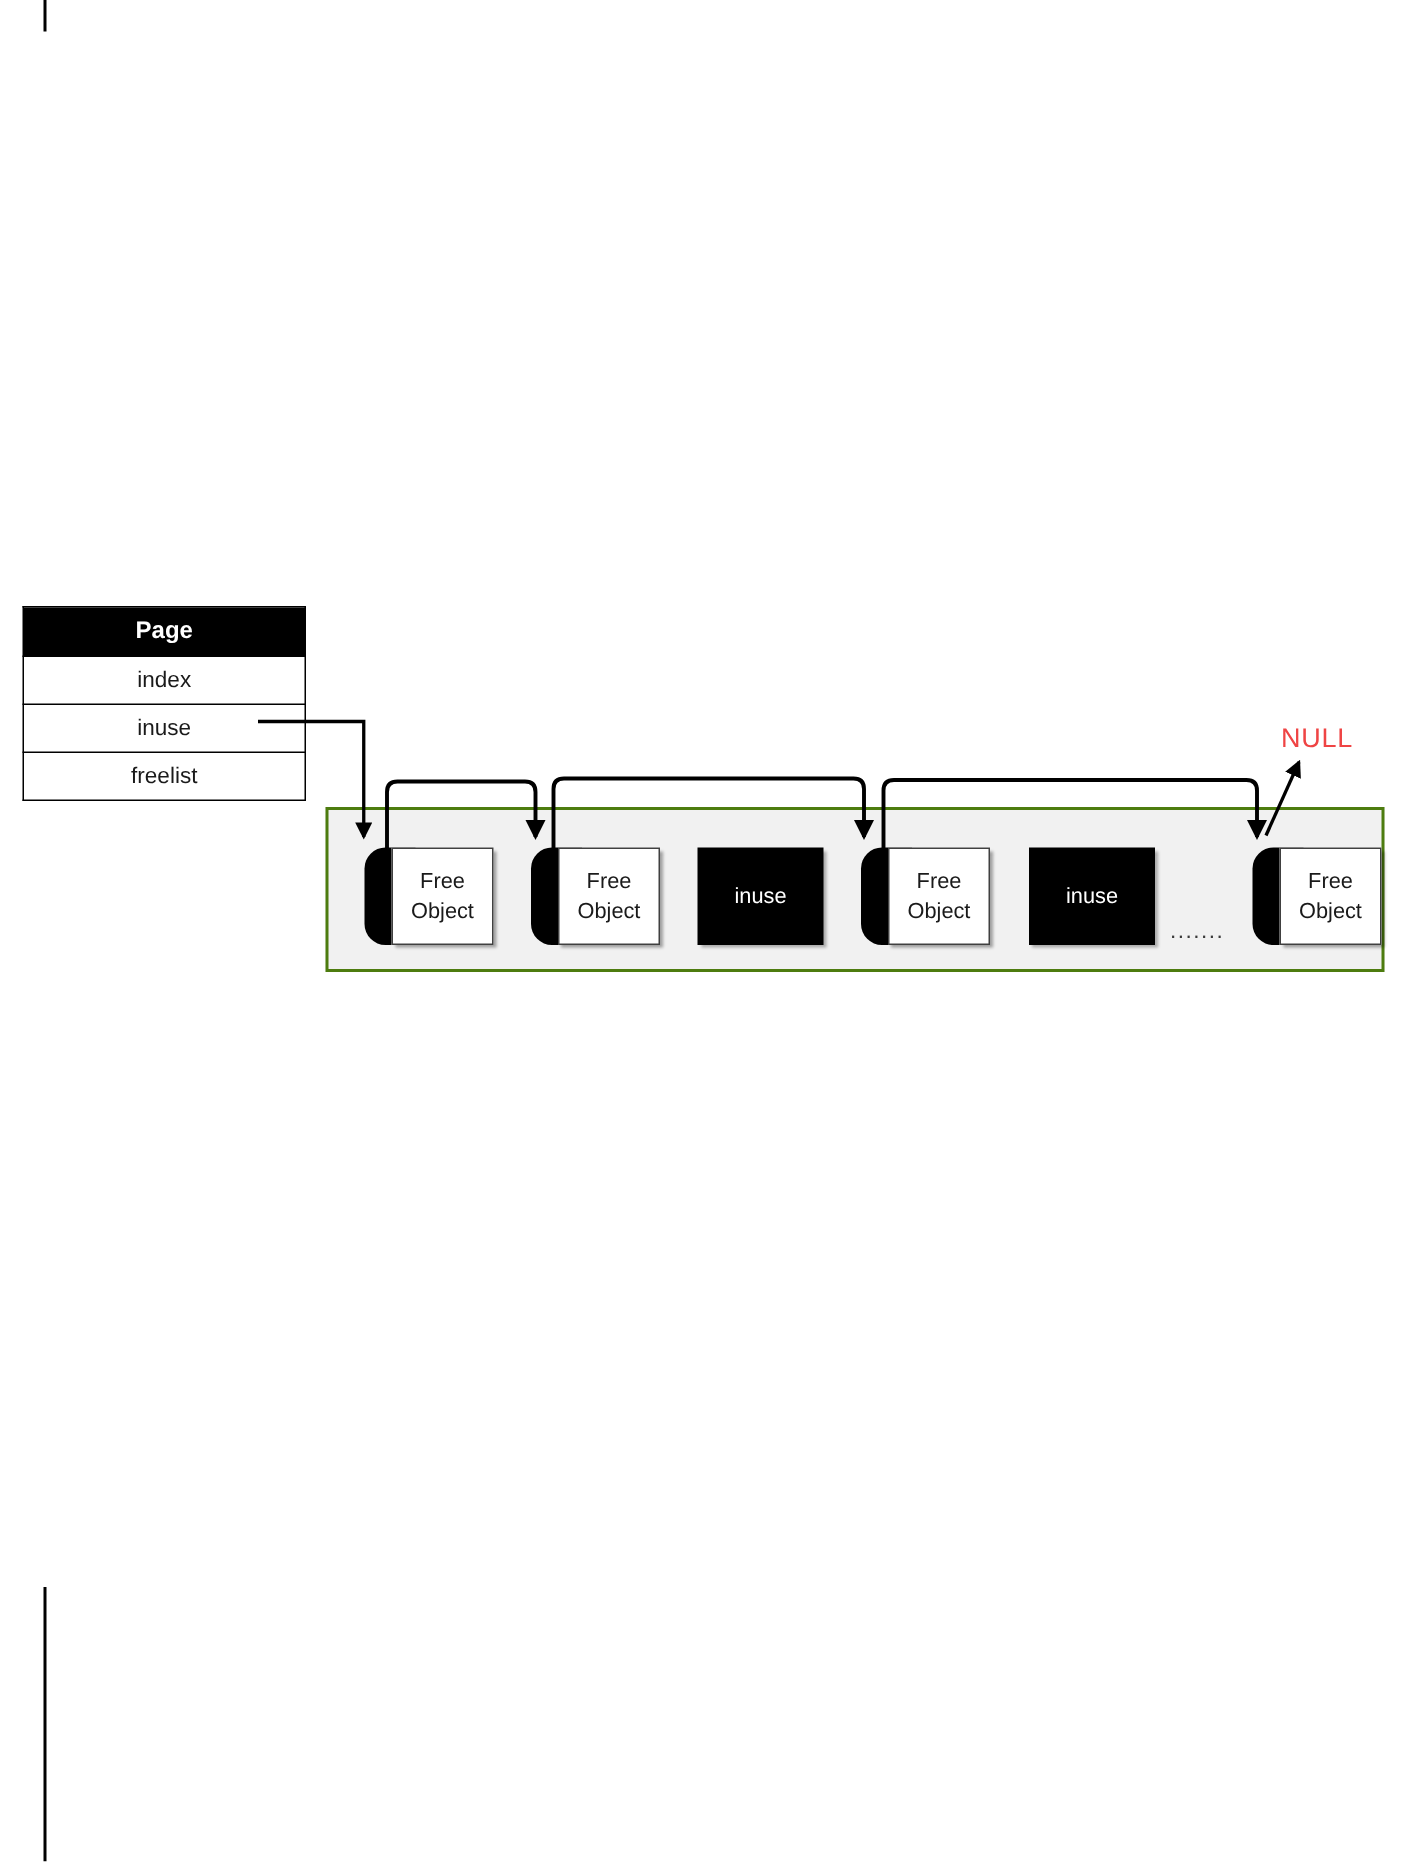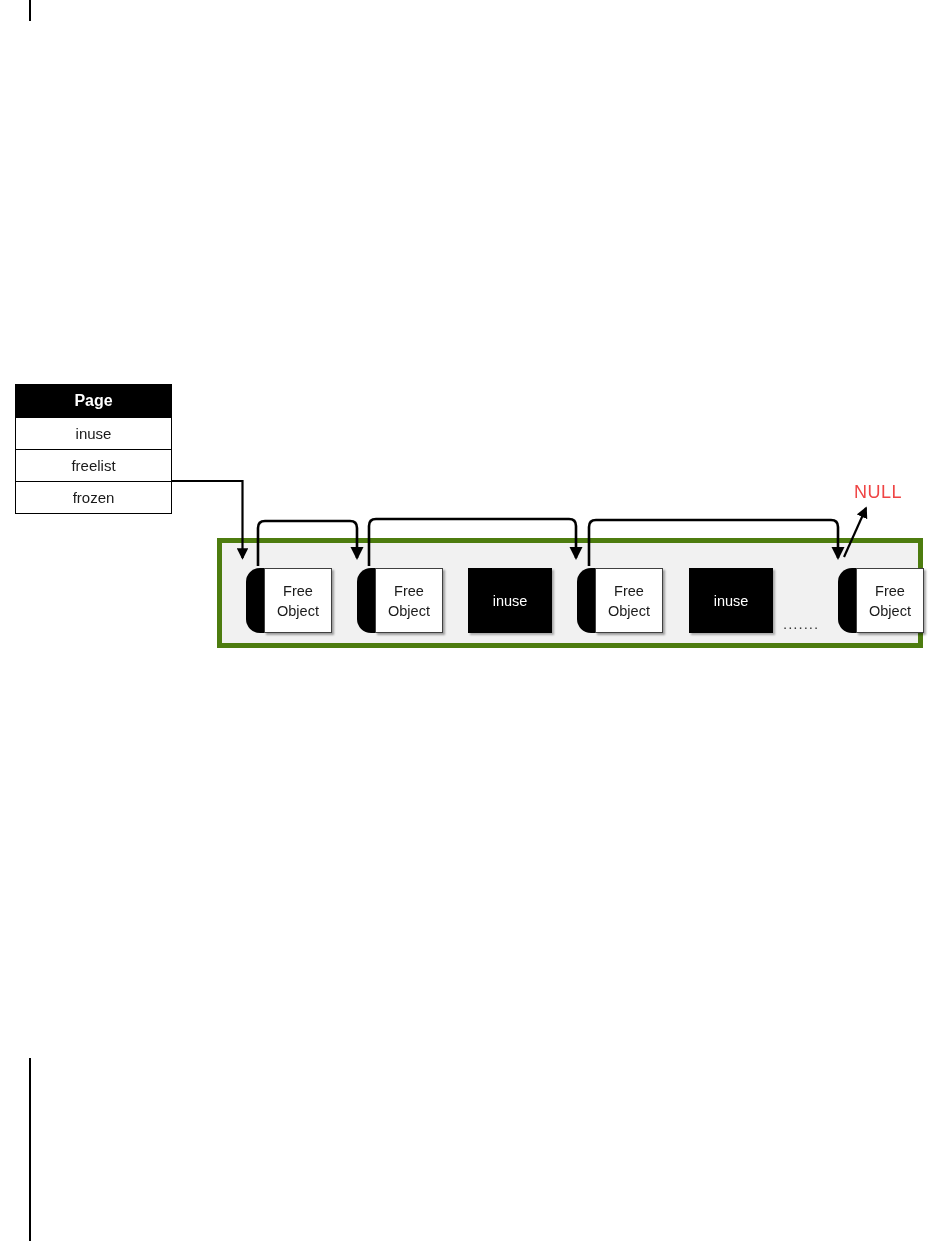--- a/index.html
+++ b/index.html
@@ -21,22 +21,22 @@
     background: #000000;
     width: 2px;
   }
   #margin-rule-top    { left: 29px; top: 0px;    height: 21px; }
   #margin-rule-bottom { left: 29px; top: 1058px; height: 183px; }
 
   
   #page-struct-table {
     position: absolute;
     left: 15px;
-    top: 384px;
-    width: 157px;
+    top: 404px;
+    width: 189px;
     border-collapse: collapse;
   }
   #page-struct-table td {
     border: 1px solid #000000;
     text-align: center;
     font-size: 15px;
     color: #1a1a1a;
     height: 31px;
     padding: 0;
     line-height: 31px;
@@ -53,21 +53,21 @@
   }
 
   
   #objects-container {
     position: absolute;
     left: 217px;
     top: 538px;
     width: 706px;
     height: 110px;
     background: #f1f1f1;
-    border: 5px solid #4d7c0f;
+    border: 2px solid #4d7c0f;
     box-sizing: border-box;
     text-decoration: underline;
   }
 
   
   .obj-box {
     position: absolute;
     top: 25px;
     height: 65px;
   }
@@ -157,27 +157,27 @@
 
 <div class="margin-rule" id="margin-rule-top"></div>
 <div class="margin-rule" id="margin-rule-bottom"></div>
 
 <table id="page-struct-table">
   <tbody>
       <tr>
     <td class="hdr">Page</td>
   </tr>
   <tr>
+    <td>index</td>
+  </tr>
+  <tr>
     <td>inuse</td>
   </tr>
   <tr>
     <td>freelist</td>
-  </tr>
-  <tr>
-    <td>frozen</td>
   </tr>
 </tbody>
   </table>
 
 <div id="objects-container">
 
   <div class="obj-box free-obj" id="obj-1">
     <div class="tab"></div>
     <div class="body">
       <span>Free</span>

